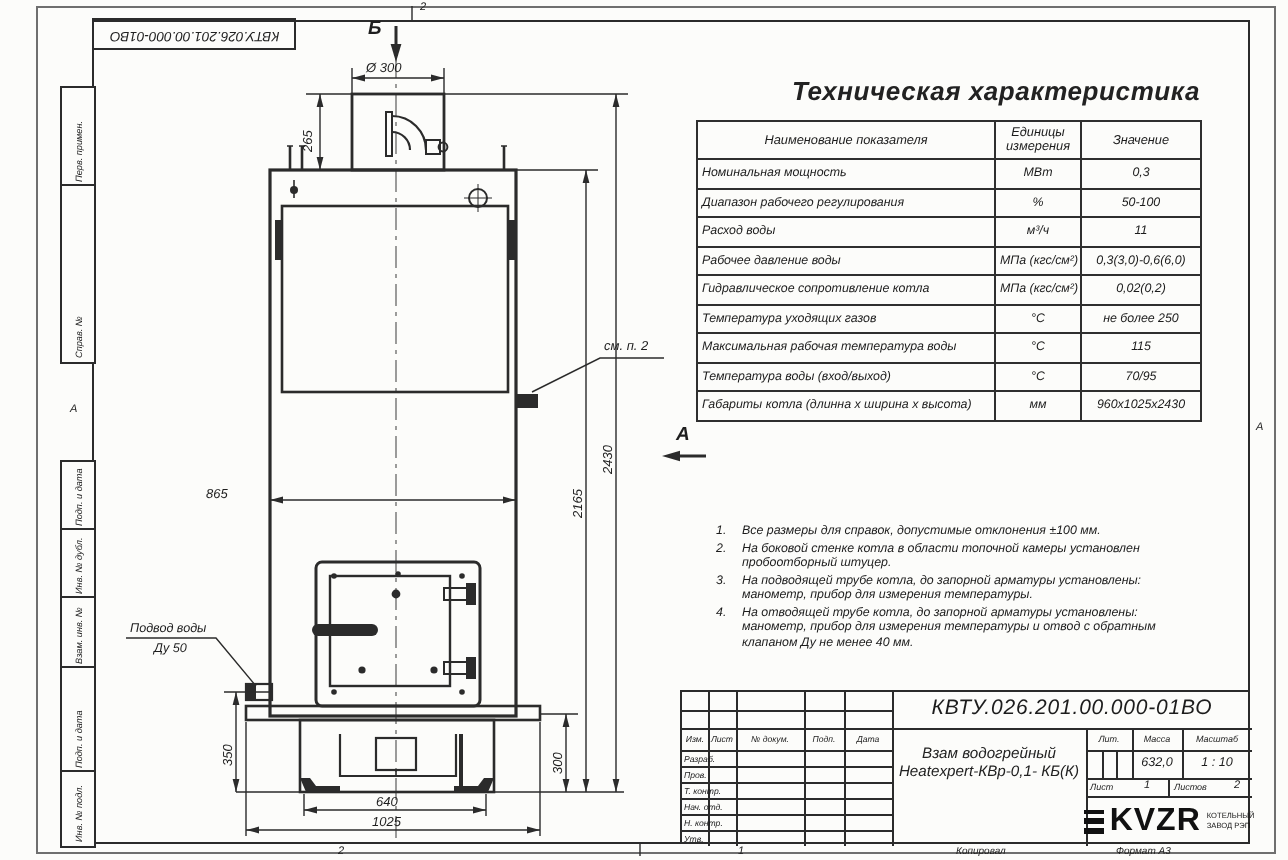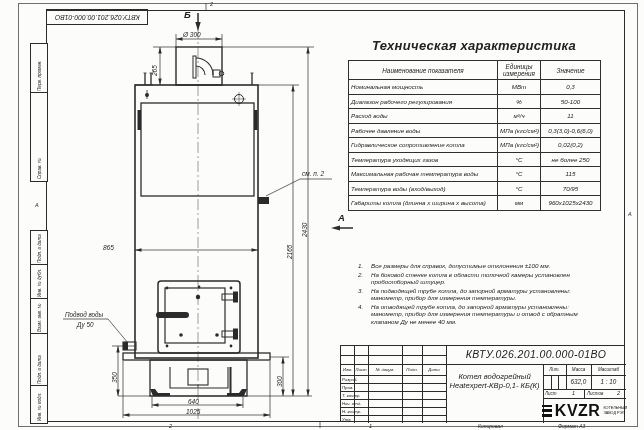--- a/index.html
+++ b/index.html
@@ -58,21 +58,21 @@
   <div class="tbtxt" style="left:210px;top:1px;font-size:5.5px;">2</div>
   <div class="tbtxt" style="left:169px;top:422.5px;font-size:5.5px;">2</div>
   <div class="tbtxt" style="left:369px;top:422.5px;font-size:5.5px;">1</div>
   <div class="tbtxt" style="left:35px;top:202px;font-size:5.5px;">А</div>
   <div class="tbtxt" style="left:628px;top:211px;font-size:5.5px;">А</div>
 
   <div class="abs" style="left:46px;top:9px;width:102px;height:16px;border:1.3px solid #2b2b2b;display:flex;align-items:center;justify-content:center;">
     <span class="it rot180" style="font-size:6.8px;white-space:nowrap;">КВТУ.026.201.00.000-01ВО</span>
   </div>
 
-  <div class="abs it" style="left:348px;top:38px;width:252px;text-align:center;font-size:13px;font-weight:600;letter-spacing:0.3px;">Техническая характеристика</div>
+  <div class="abs it" style="left:348px;top:38px;width:252px;text-align:right;font-size:13px;font-weight:600;letter-spacing:0.3px;">Техническая характеристика</div>
 
   <table class="spec abs" style="left:348px;top:60px;width:252px;">
     <colgroup>
         <col style="width:149px">
         <col style="width:43px">
         <col style="width:60px">
       </colgroup>
     <tbody>
         <tr style="height:19px;">
       <th>Наименование показателя</th>
@@ -313,21 +313,21 @@
     <div class="tbtxt it" style="left:81px;top:21px;width:24px;text-align:center;font-size:4.3px;">Дата</div>
 
     <div class="tbtxt it" style="left:1px;top:30.5px;font-size:4.3px;">Разраб.</div>
     <div class="tbtxt it" style="left:1px;top:38.5px;font-size:4.3px;">Пров.</div>
     <div class="tbtxt it" style="left:1px;top:46.5px;font-size:4.3px;">Т. контр.</div>
     <div class="tbtxt it" style="left:1px;top:54.5px;font-size:4.3px;">Нач. отд.</div>
     <div class="tbtxt it" style="left:1px;top:62.5px;font-size:4.3px;">Н. контр.</div>
     <div class="tbtxt it" style="left:1px;top:70.5px;font-size:4.3px;">Утв.</div>
 
     <div class="abs it" style="left:105px;top:18px;width:97px;height:34px;display:flex;flex-direction:column;align-items:center;justify-content:center;text-align:center;">
-      <div style="font-size:7.6px;">Котел водогрейный</div>
+      <div style="font-size:7.6px;">Взам водогрейный</div>
       <div style="font-size:7.6px;">Heatexpert-КВр-0,1- КБ(К)</div>
     </div>
 
     <div class="tbtxt it" style="left:202px;top:20.5px;width:23px;text-align:center;font-size:4.5px;">Лит.</div>
     <div class="tbtxt it" style="left:225px;top:20.5px;width:25px;text-align:center;font-size:4.5px;">Масса</div>
     <div class="tbtxt it" style="left:250px;top:20.5px;width:35px;text-align:center;font-size:4.5px;">Масштаб</div>
     <div class="tbtxt it" style="left:225px;top:32px;width:25px;text-align:center;font-size:6.3px;">632,0</div>
     <div class="tbtxt it" style="left:250px;top:32px;width:35px;text-align:center;font-size:6.3px;">1 : 10</div>
 
     <div class="tbtxt it" style="left:204px;top:44.5px;font-size:4.5px;">Лист</div>

